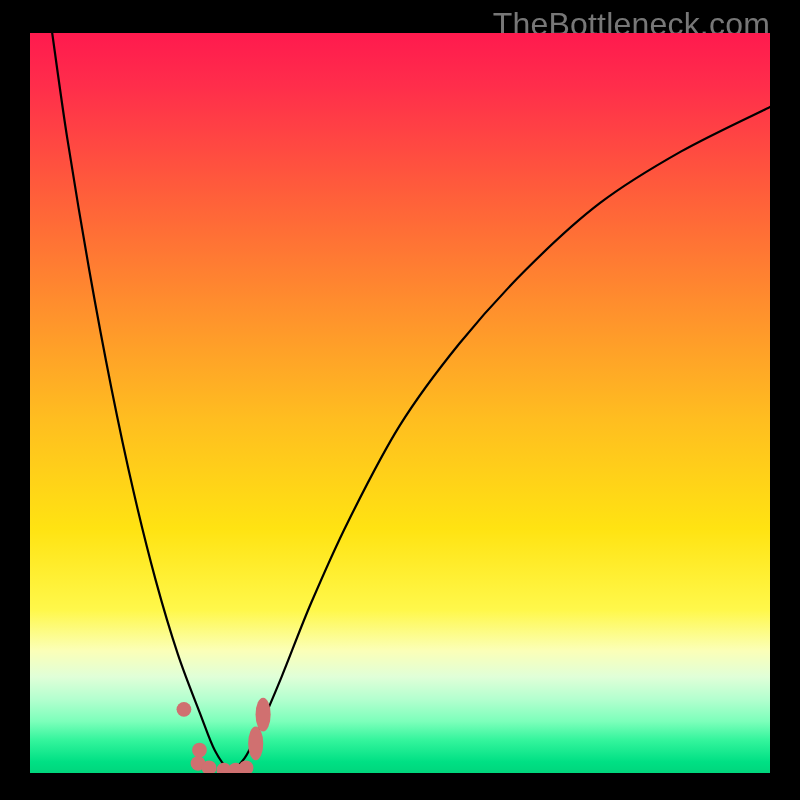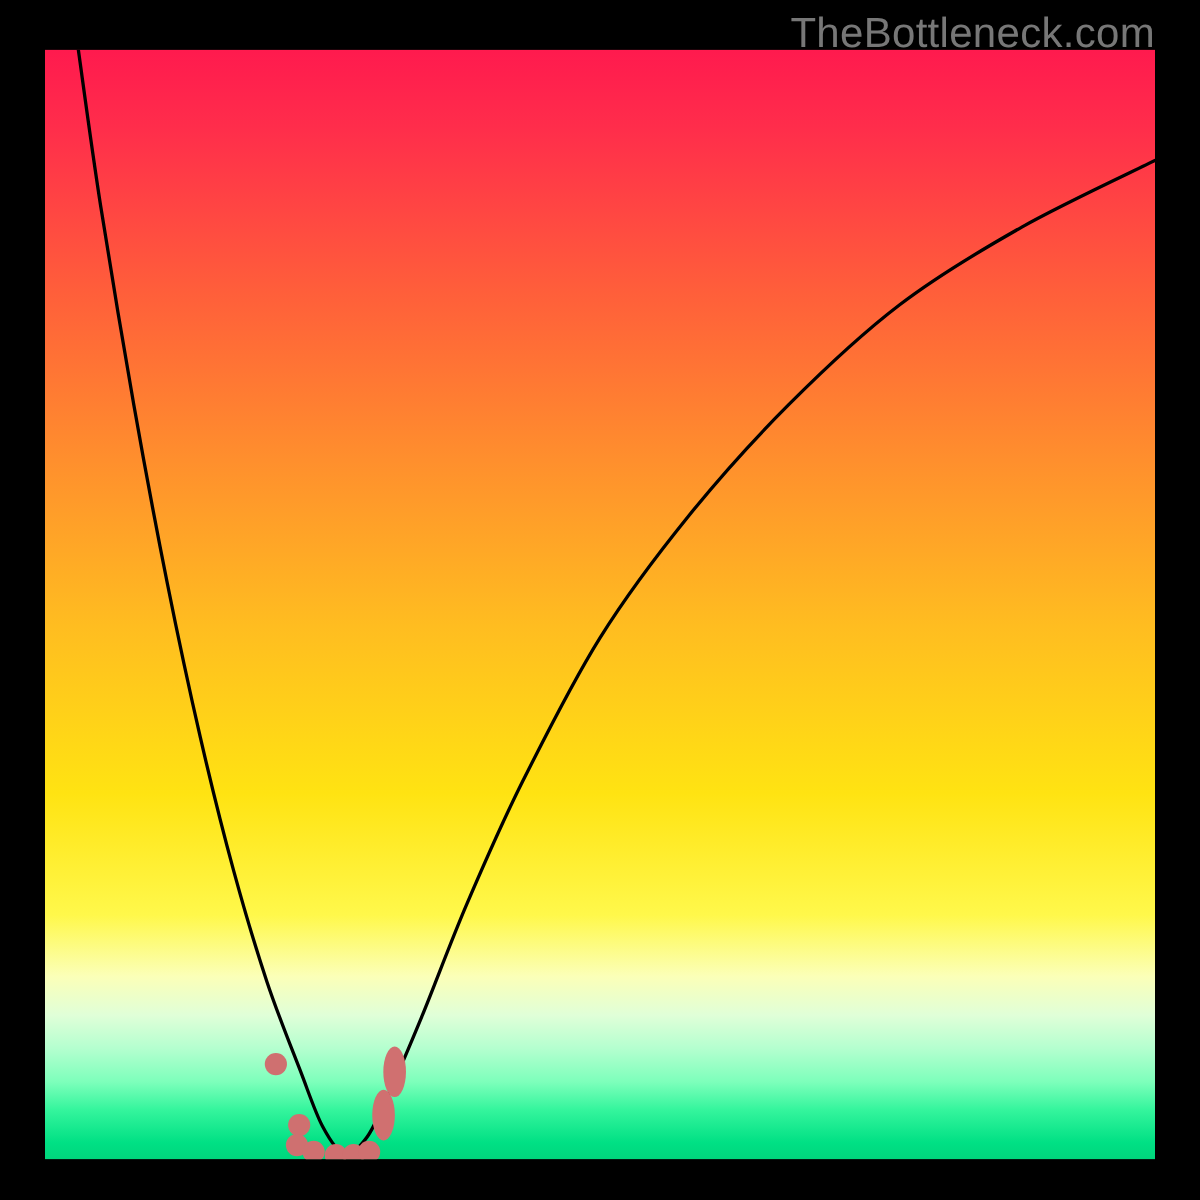--- a/index.html
+++ b/index.html
@@ -22,21 +22,21 @@
   .gradient {
     position: absolute;
     left: 0; top: 0;
     width: 100%; height: 100%;
   }
   .watermark {
     position: absolute;
     top: 6px;
     right: 30px;
     color: #777;
-    font-size: 28px;
+    font-size: 32px;
     font-weight: 500;
     letter-spacing: 0.2px;
   }
   svg {
     position: absolute;
     left: 0; top: 0;
   }
   .dot {
     fill: #cf7070;
   }

